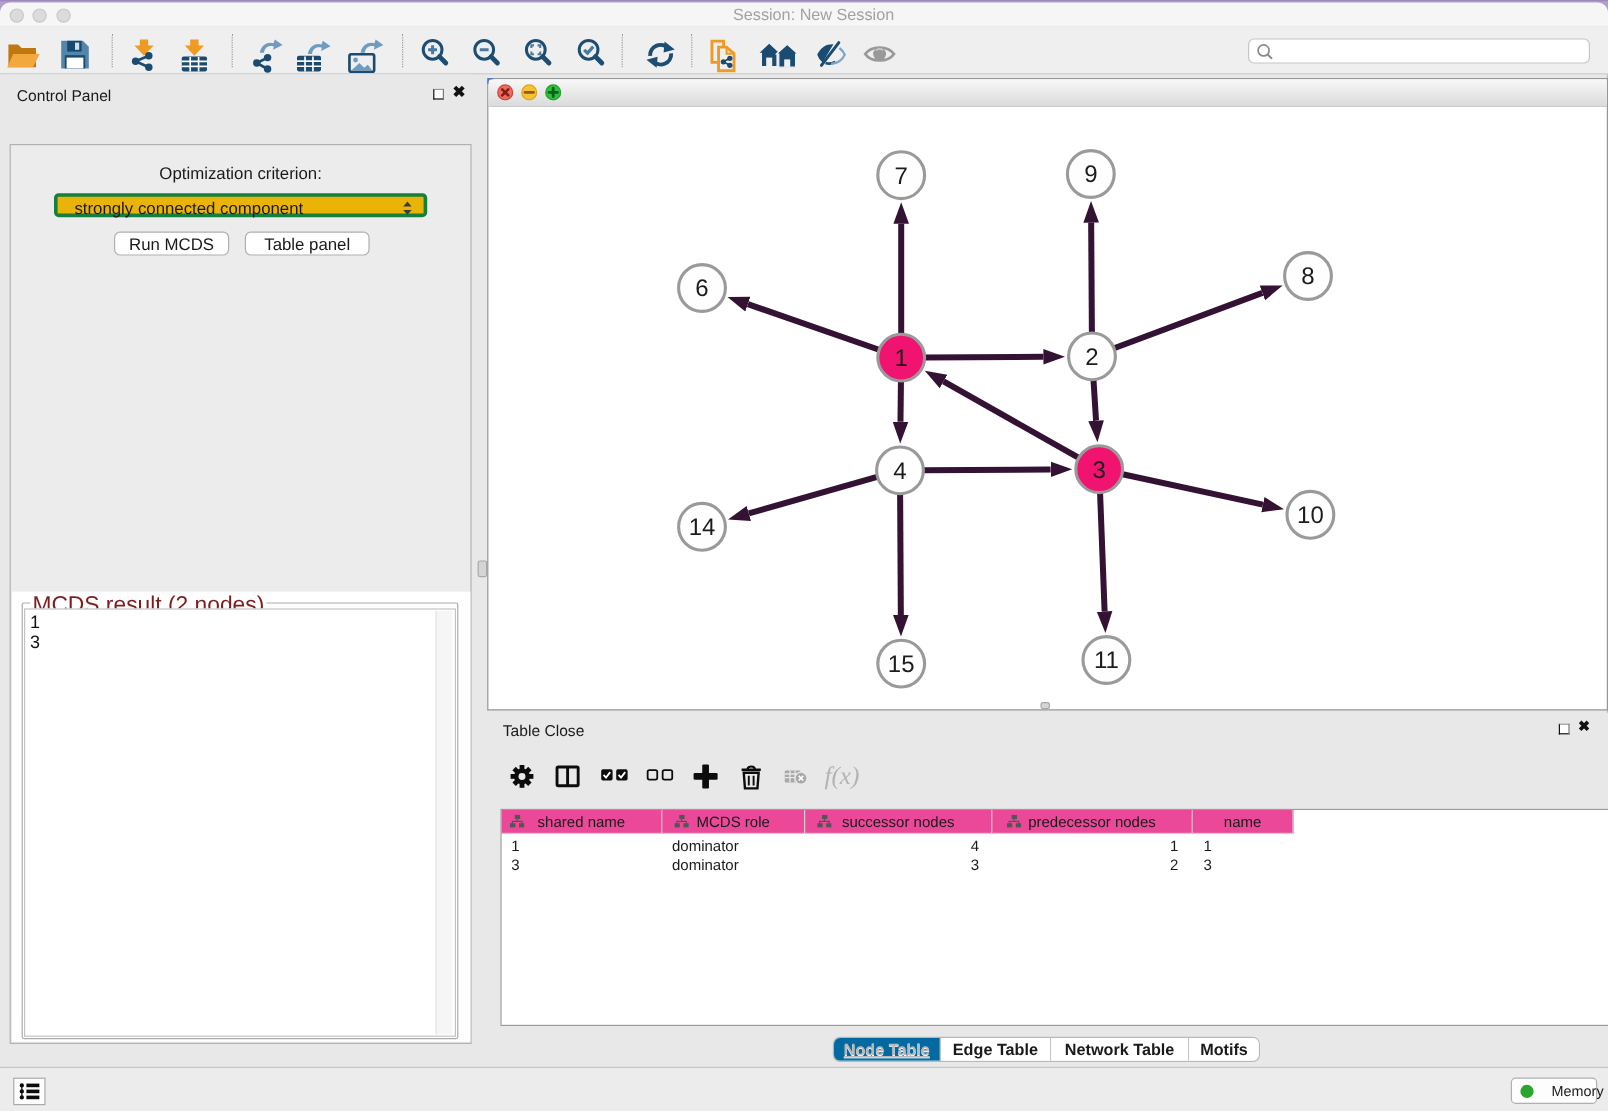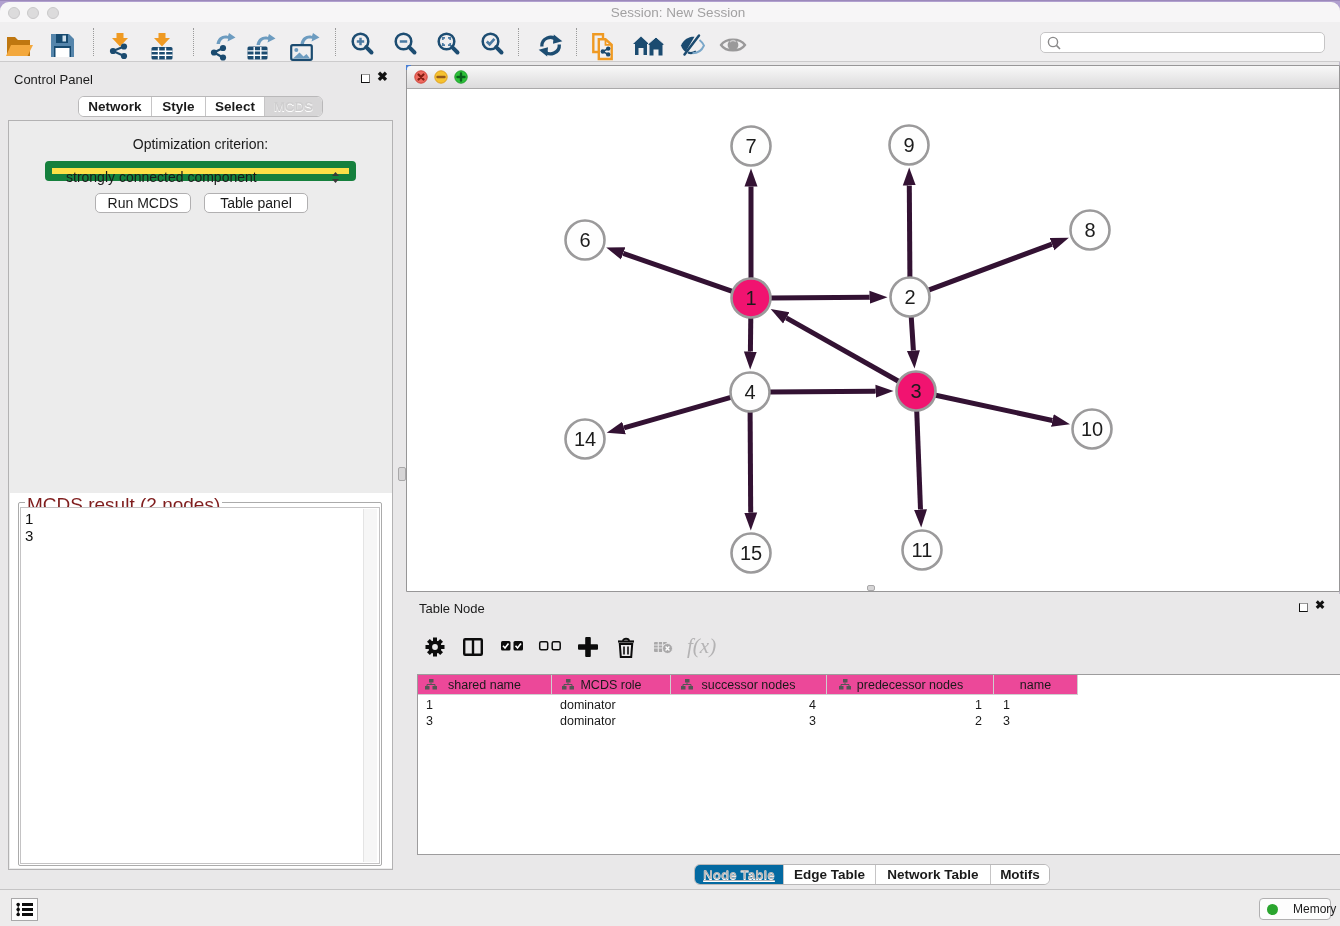--- a/index.html
+++ b/index.html
@@ -15,21 +15,21 @@
 
 #cpanel{position:absolute;left:0;top:60px;width:394px;height:827px;background:#e9e8e9;}
 #cpTitle{position:absolute;left:14px;top:10px;font-size:13px;color:#1b1b1b;}
 .floatic{position:absolute;width:9px;height:9px;border:1.5px solid #111;border-top-color:#999;border-right-color:#777;box-sizing:border-box;background:#fff;}
 .closeic{position:absolute;font-size:13px;color:#111;font-weight:bold;}
 #cptabs{position:absolute;left:78px;top:34px;height:19px;display:flex;border:1px solid #b9b8b9;border-radius:6px;overflow:hidden;background:#fff;}
 .cptab{height:19px;line-height:19px;text-align:center;font-size:13.5px;font-weight:bold;color:#1a1a1a;border-right:1px solid #c6c5c6;background:#fff;}
 .cptab:last-child{border-right:none;}
 #cpbox{position:absolute;left:8px;top:58px;width:385px;height:750px;border:1px solid #b3b2b3;background:#ececec;box-sizing:border-box;}
 #optlabel{position:absolute;left:0;width:100%;top:15px;text-align:center;font-size:14px;color:#1a1a1a;}
-#combo{position:absolute;left:36px;top:40px;width:311px;height:20px;background:#fde047;border:7px solid #15803d;border-radius:4px;box-sizing:border-box;}
+#combo{position:absolute;left:36px;top:40px;width:311px;height:20px;background:#eab308;border:3px solid #15803d;border-radius:4px;box-sizing:border-box;}
 #combo .ctext{position:absolute;left:14px;top:1px;font-size:14px;color:#1a1a1a;line-height:17px;}
 .btn{position:absolute;top:72px;height:20px;background:#fff;border:1px solid #b1b0b1;border-radius:5px;box-sizing:border-box;text-align:center;font-size:14px;color:#1a1a1a;line-height:18px;}
 #whitepanel{position:absolute;left:1px;top:372px;width:382px;height:375px;background:#fff;}
 #groupbox{position:absolute;left:9px;top:381px;width:364px;height:364px;border:1px solid #ababab;border-radius:2px;box-sizing:border-box;}
 #grouplabel{position:absolute;left:16px;top:373px;background:#fff;padding:0 2px;font-size:19px;color:#7f1d1d;}
 #mcdstext{position:absolute;left:11px;top:386px;width:360px;height:357px;background:#fff;border:1px solid #c4c3c4;box-sizing:border-box;font-size:15px;color:#111;line-height:17px;padding:2px 0 0 4px;}
 #mcdsscroll{position:absolute;right:2px;top:1px;width:13px;height:353px;background:#f6f6f6;border-left:1px solid #e4e4e4;}
 
 #netwin{position:absolute;left:406px;top:63px;width:934px;height:527px;border:1px solid #979697;border-radius:4px 0 0 0;background:#fff;box-sizing:border-box;}
 #nettitle{position:absolute;left:0;top:0;width:100%;height:22px;background:linear-gradient(#f8f8f8,#dcdbdc);border-bottom:1px solid #aaa9aa;border-radius:3px 0 0 0;}
@@ -196,26 +196,20 @@
         <svg width="14" height="14" viewBox="0 0 14 14" style="position:absolute;left:6px;top:3px">
       <circle cx="6" cy="6" r="4.6" fill="none" stroke="#8a898a" stroke-width="1.4"></circle>
       <path d="M9.4 9.4 L13 13" stroke="#8a898a" stroke-width="1.6"></path>
     </svg>
       </div>
   </div>
   <div id="cpanel">
     <div id="cpTitle">Control Panel</div>
     <div class="floatic" style="left:361px;top:12px"></div>
     <div class="closeic" style="left:377px;top:7px">✖</div>
-    <div id="cptabs">
-      <div class="cptab" style="width:72px">Network</div>
-      <div class="cptab" style="width:53px">Style</div>
-      <div class="cptab" style="width:58px">Select</div>
-      <div class="cptab" style="width:57px;background:#d7d6d7;color:#cfcecf;text-shadow:0 1px 0 #fff;">MCDS</div>
-    </div>
     <div id="cpbox">
       <div id="optlabel">Optimization criterion:</div>
       <div id="combo">
           <span class="ctext">strongly connected component</span>
         <svg class="abs" style="right:8px;top:3px" width="11" height="13" viewBox="0 0 11 13">
           <path d="M2 5 L5.5 1 L9 5 Z" fill="#3a3a3a"></path>
             <path d="M2 8 L5.5 12 L9 8 Z" fill="#3a3a3a"></path>
         </svg>
       </div>
       <div class="btn" style="left:86px;width:96px">Run MCDS</div>
@@ -287,21 +281,21 @@
           <text x="684" y="347">10</text>
             <text x="514" y="468">11</text>
           <text x="177" y="357">14</text>
             <text x="343" y="471">15</text>
         </g>
       </svg>
     </div>
   </div>
   <div class="handle" style="left:867px;top:583px;width:8px;height:6px"></div>
   <div id="tpanel">
-    <div id="tpTitle">Table Node</div>
+    <div id="tpTitle">Table Close</div>
     <div class="floatic" style="left:893px;top:9px"></div>
     <div class="closeic" style="left:909px;top:4px;font-size:12px">✖</div>
     <div id="ttool">
         <svg width="330" height="38" viewBox="0 0 330 38" style="position:absolute;left:18px;top:0">
 
       <g transform="translate(11,19)" fill="#0c0c0c">
         <g id="teeth">
           <rect x="-2" y="-9.5" width="4" height="5"></rect>
               <rect x="-2" y="4.5" width="4" height="5"></rect>
           <rect x="-9.5" y="-2" width="5" height="4"></rect>

